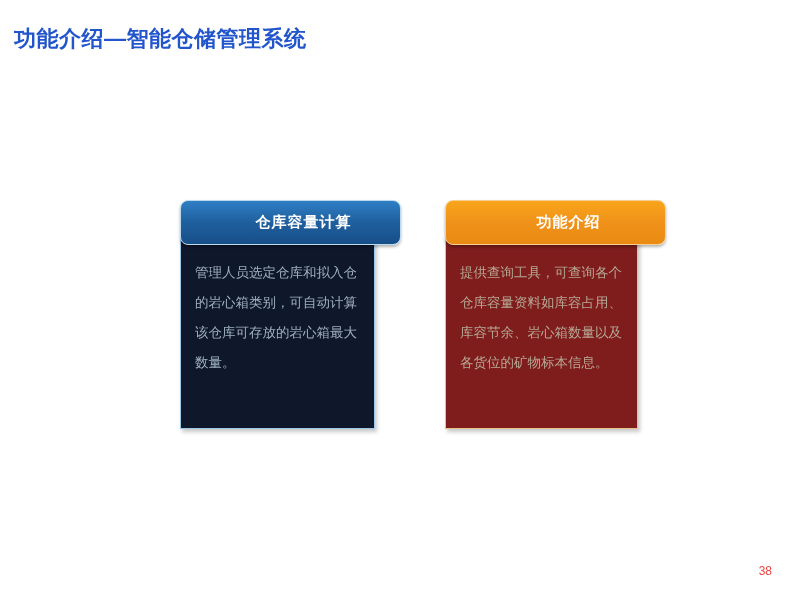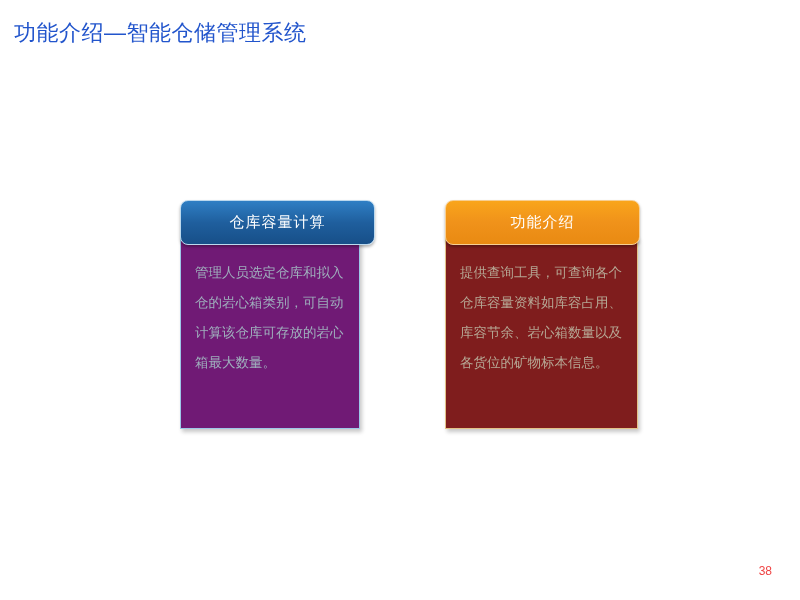--- a/index.html
+++ b/index.html
@@ -16,25 +16,26 @@
   }
   .slide {
     position: relative;
     width: 800px;
     height: 600px;
     background: #ffffff;
   }
   .slide-title {
     position: absolute;
     left: 14px;
-    top: 18px;
+    top: 24px;
     font-size: 22px;
     color: #2255cc;
     letter-spacing: 0.5px;
     white-space: nowrap;
+    font-weight: bold;
   }
   .cards {
     position: absolute;
     left: 180px;
     top: 200px;
     width: 470px;
     height: 290px;
   }
   .card {
     position: absolute;
@@ -46,24 +47,25 @@
 
   .card-header {
     position: relative;
     height: 43px;
     border-radius: 8px;
     display: flex;
     align-items: center;
     justify-content: center;
     color: #ffffff;
     font-size: 15px;
-    font-weight: normal;
+    font-weight: bold;
     letter-spacing: 1px;
     box-shadow: 0 2px 3px rgba(0,0,0,0.30);
     z-index: 3;
+    padding-left: 26px;
   }
   .card-blue .card-header {
     background: linear-gradient(to bottom, #2f7fc4 0%, #1f5f9e 50%, #174f88 100%);
     border: 1px solid #bcd9ee;
     width: 193px;
   }
   .card-orange .card-header {
     background: linear-gradient(to bottom, #f9a51b 0%, #f0921a 50%, #e98a12 100%);
     border: 1px solid #f7cf93;
     width: 193px;
@@ -74,24 +76,24 @@
     margin-top: -8px;
     padding: 20px 14px 16px 14px;
     min-height: 192px;
     font-size: 13.5px;
     line-height: 30px;
     color: #9aa3ad;
     box-sizing: border-box;
     z-index: 1;
   }
   .card-blue .card-body {
-    background: #701a75;
+    background: #0f172a;
     border: 1px solid #9dc8e8;
     box-shadow: 2px 3px 4px rgba(0,0,0,0.22);
-    width: 180px;
+    width: 195px;
   }
   .card-orange .card-body {
     background: #7f1d1d;
     border: 1px solid #e3c288;
     box-shadow: 2px 3px 4px rgba(0,0,0,0.22);
     width: 193px;
   }
   .card-body p {
     margin: 0;
   }

